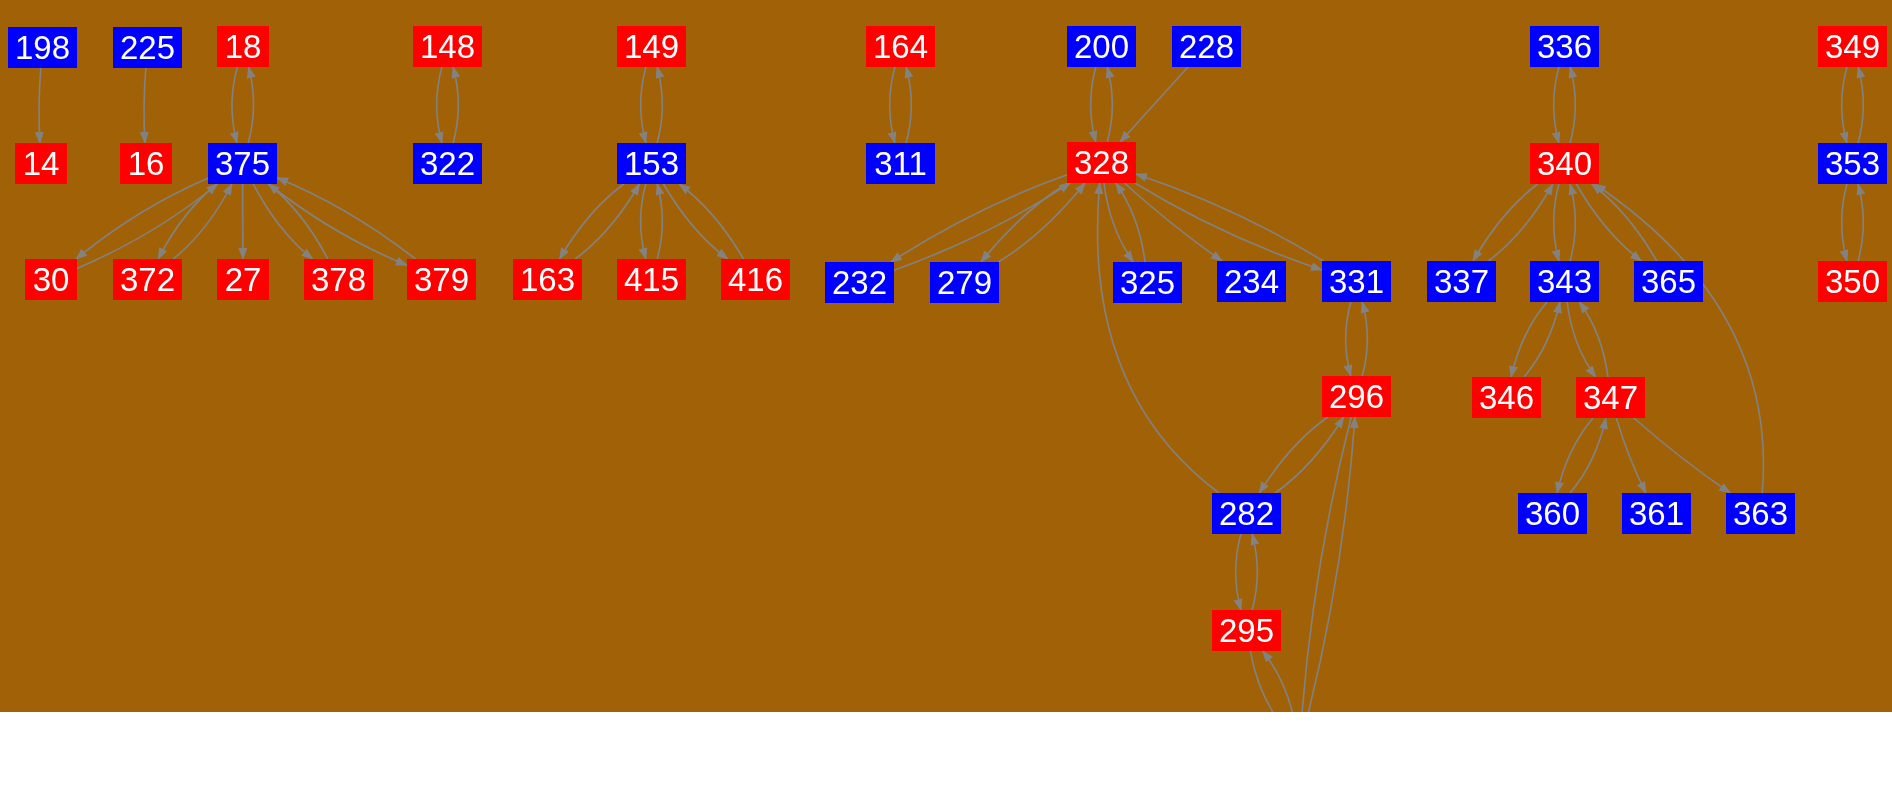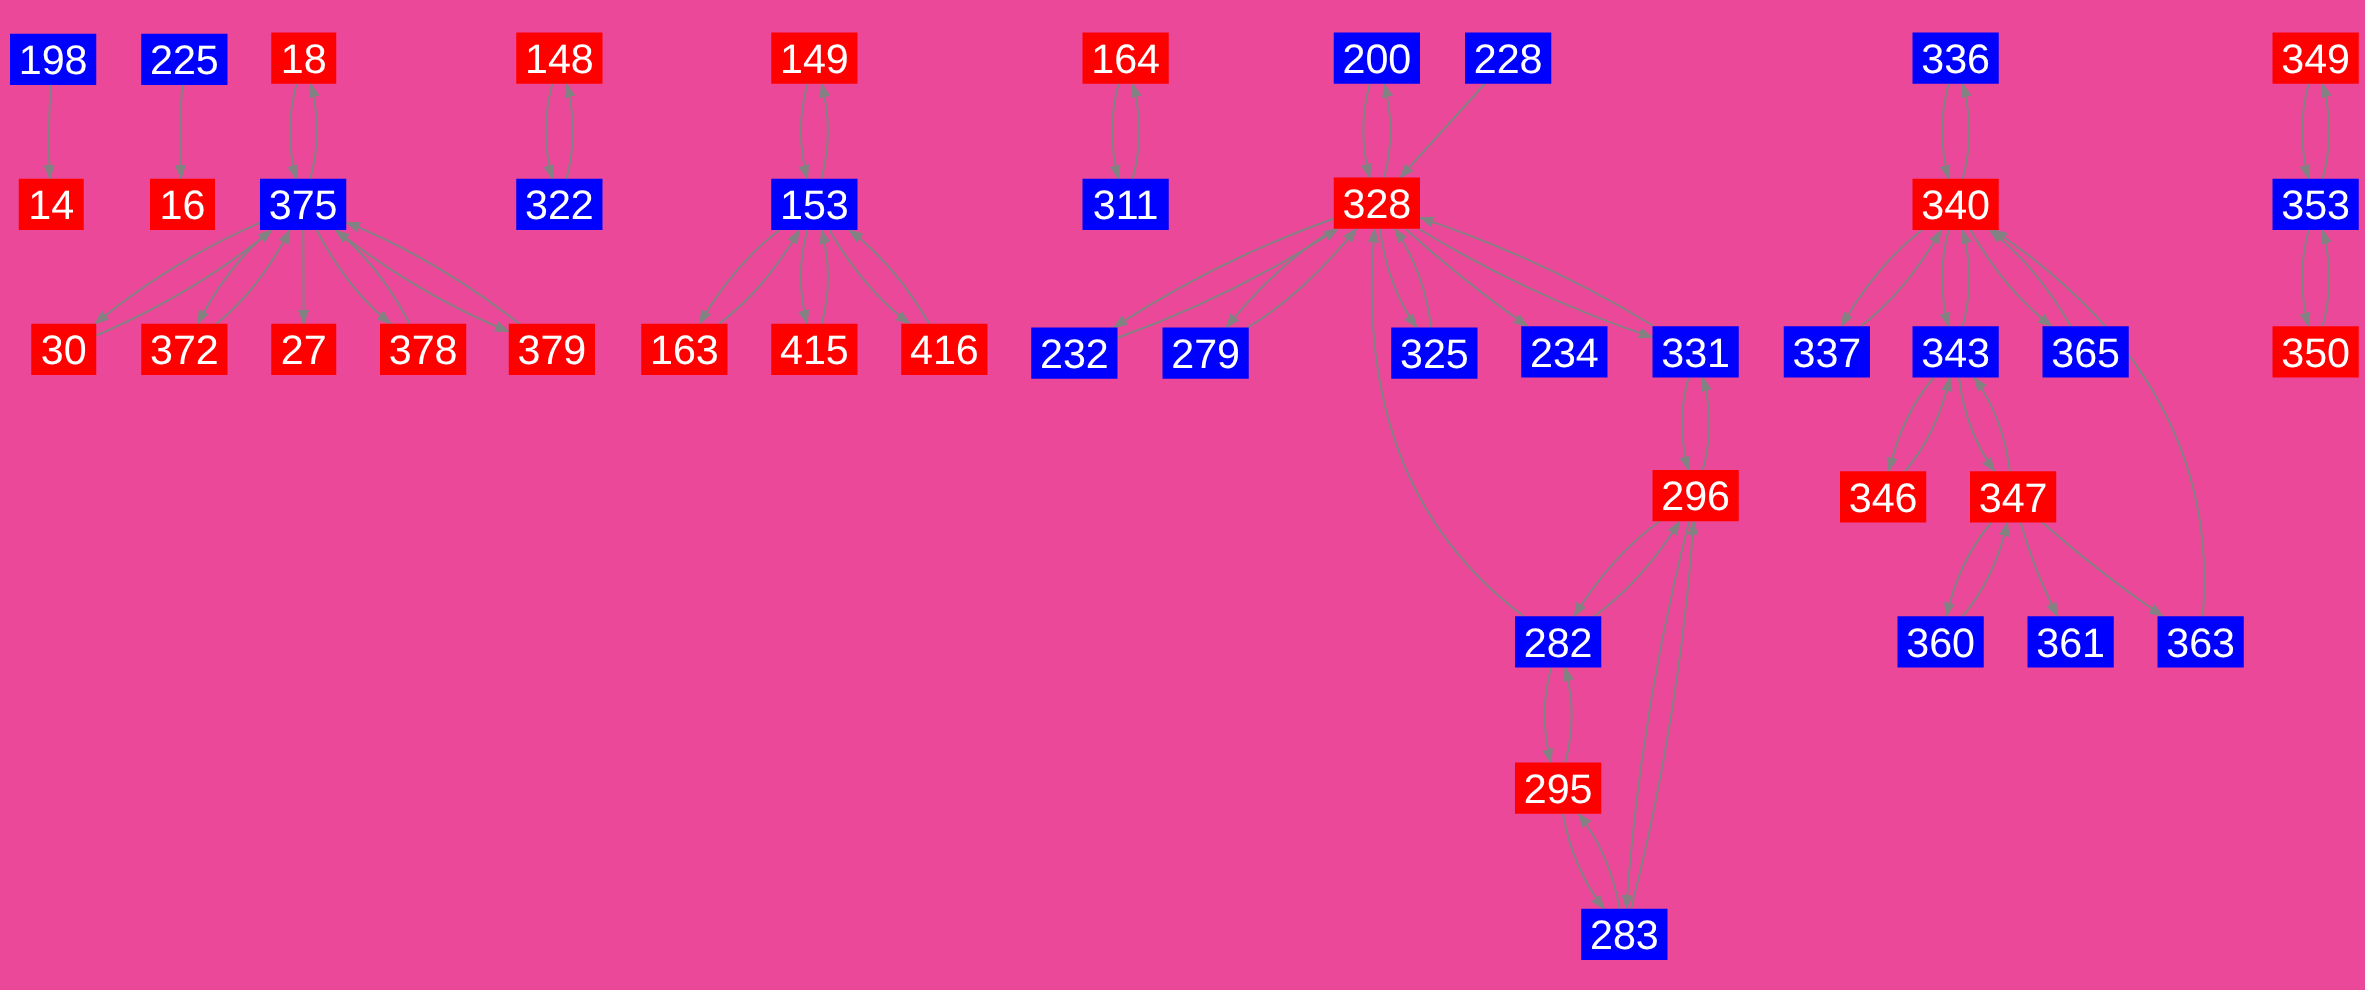--- a/index.html
+++ b/index.html
@@ -1,17 +1,17 @@
 <!DOCTYPE html>
 <html><head>
 <meta charset="utf-8">
 <style>
   html,body{margin:0;padding:0;background:#ffffff;}
   body{font-family:"Liberation Sans", sans-serif;}
-  #canvas-wrap{width:1892px;height:792px;overflow:hidden;background:#ec4899;}
+  #canvas-wrap{width:1892px;height:712px;overflow:hidden;background:#a16207;}
   svg{display:block;}
   .node-label{fill:#ffffff;font-family:"Liberation Sans", sans-serif;font-weight:400;}
 </style>
 </head>
 <body>
 
 <div id="canvas-wrap">
   <svg id="graph-svg" width="1892" height="792" viewBox="0 0 1892 792" xmlns="http://www.w3.org/2000/svg">
     <title>Directed graph of numbered red and blue nodes</title>
     <defs>

